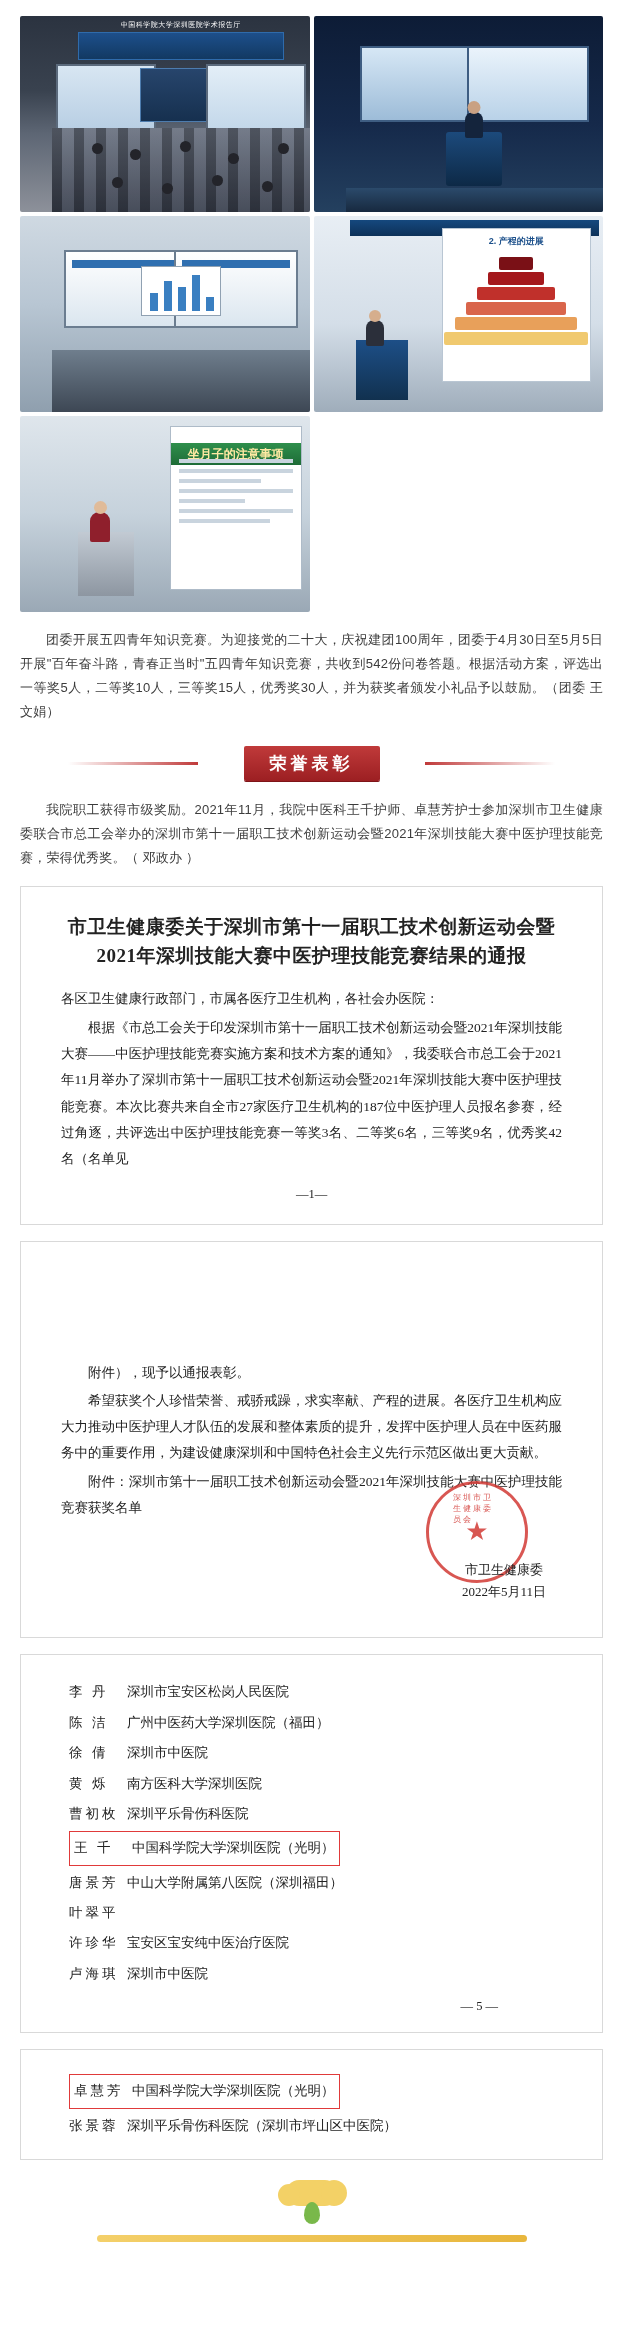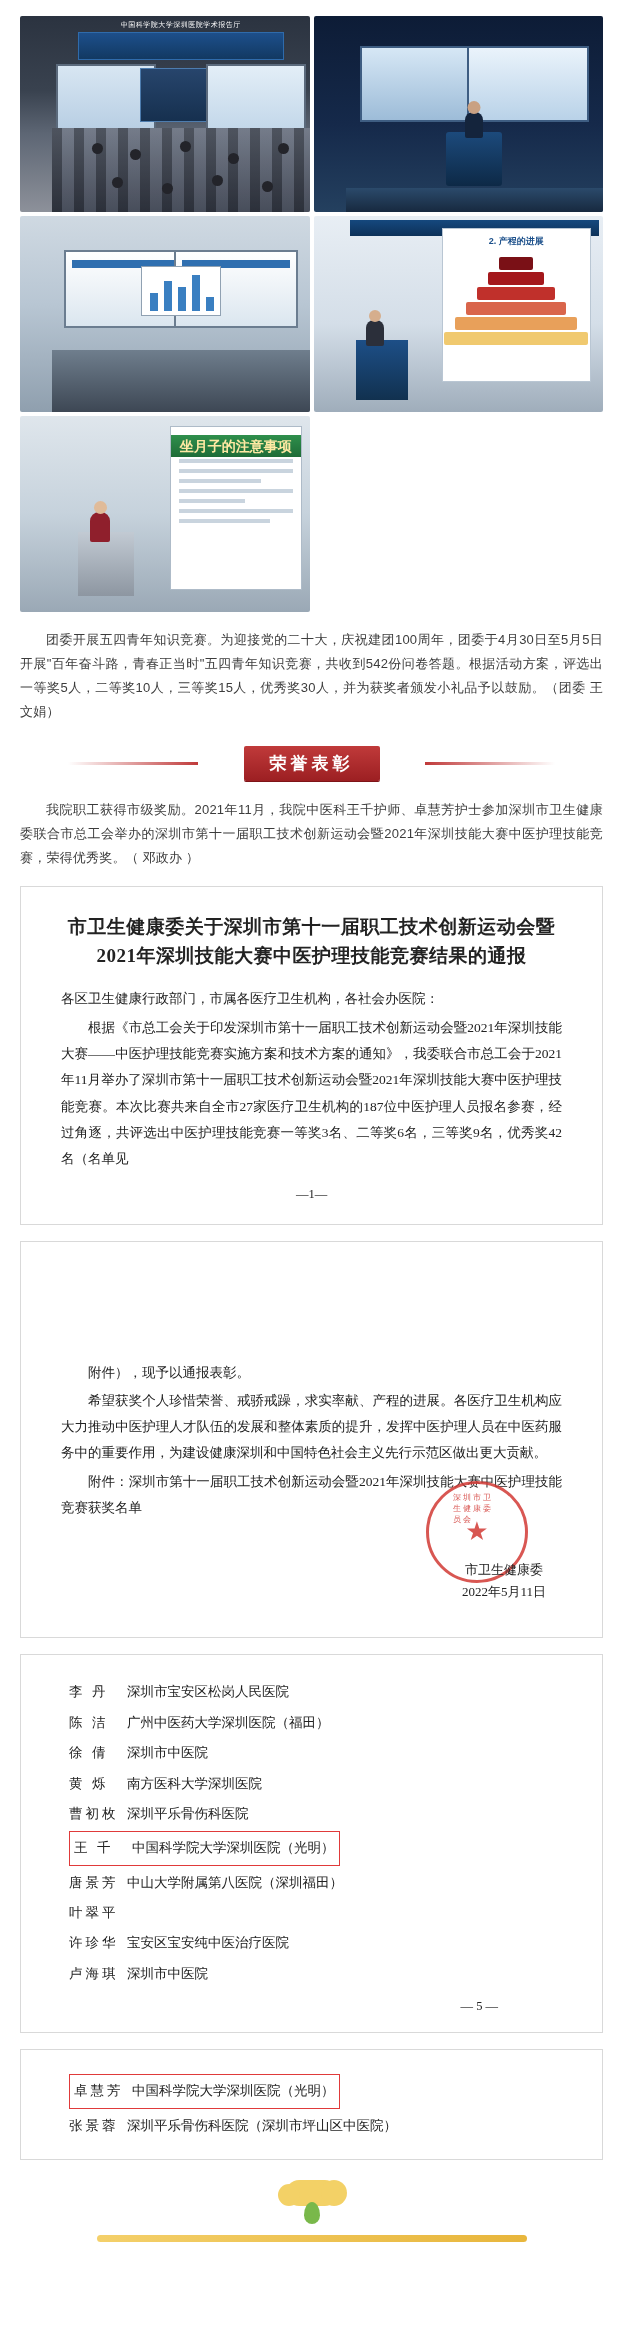--- a/index.html
+++ b/index.html
@@ -163,23 +163,23 @@
     background: linear-gradient(#15487e,#0d3158);
   }
 
   
   .p5 { background: linear-gradient(#dfe6ec 0%, #c6d2dc 50%, #9aa8b5 100%); }
   .p5 .slide {
     position: absolute; left: 118px; right: 8px; top: 10px; bottom: 22px;
     background: #ffffff; border: 1px solid #aebbc8;
   }
   .p5 .slide-head {
-    position: absolute; left: 0; right: 0; top: 8px; height: 22px;
+    position: absolute; left: 0; right: 0; top: 16px; height: 22px;
     background: linear-gradient(#2f8f4c,#1e6c37);
-    color: #ffe9a3; font-size: 14px; text-align: center; line-height: 22px; font-weight: bold;
+    color: #ffe9a3; font-size: 12px; text-align: center; line-height: 22px; font-weight: bold;
   }
   .p5 .lines {
     position: absolute; left: 8px; right: 8px; top: 32px;
   }
   .p5 .lines i {
     display: block; height: 4px; margin-bottom: 6px; background: #c9d4de;
   }
   .p5 .podium {
     position: absolute; left: 26px; bottom: 16px; width: 56px; height: 64px;
     background: linear-gradient(#c2cad3,#8d96a1);

